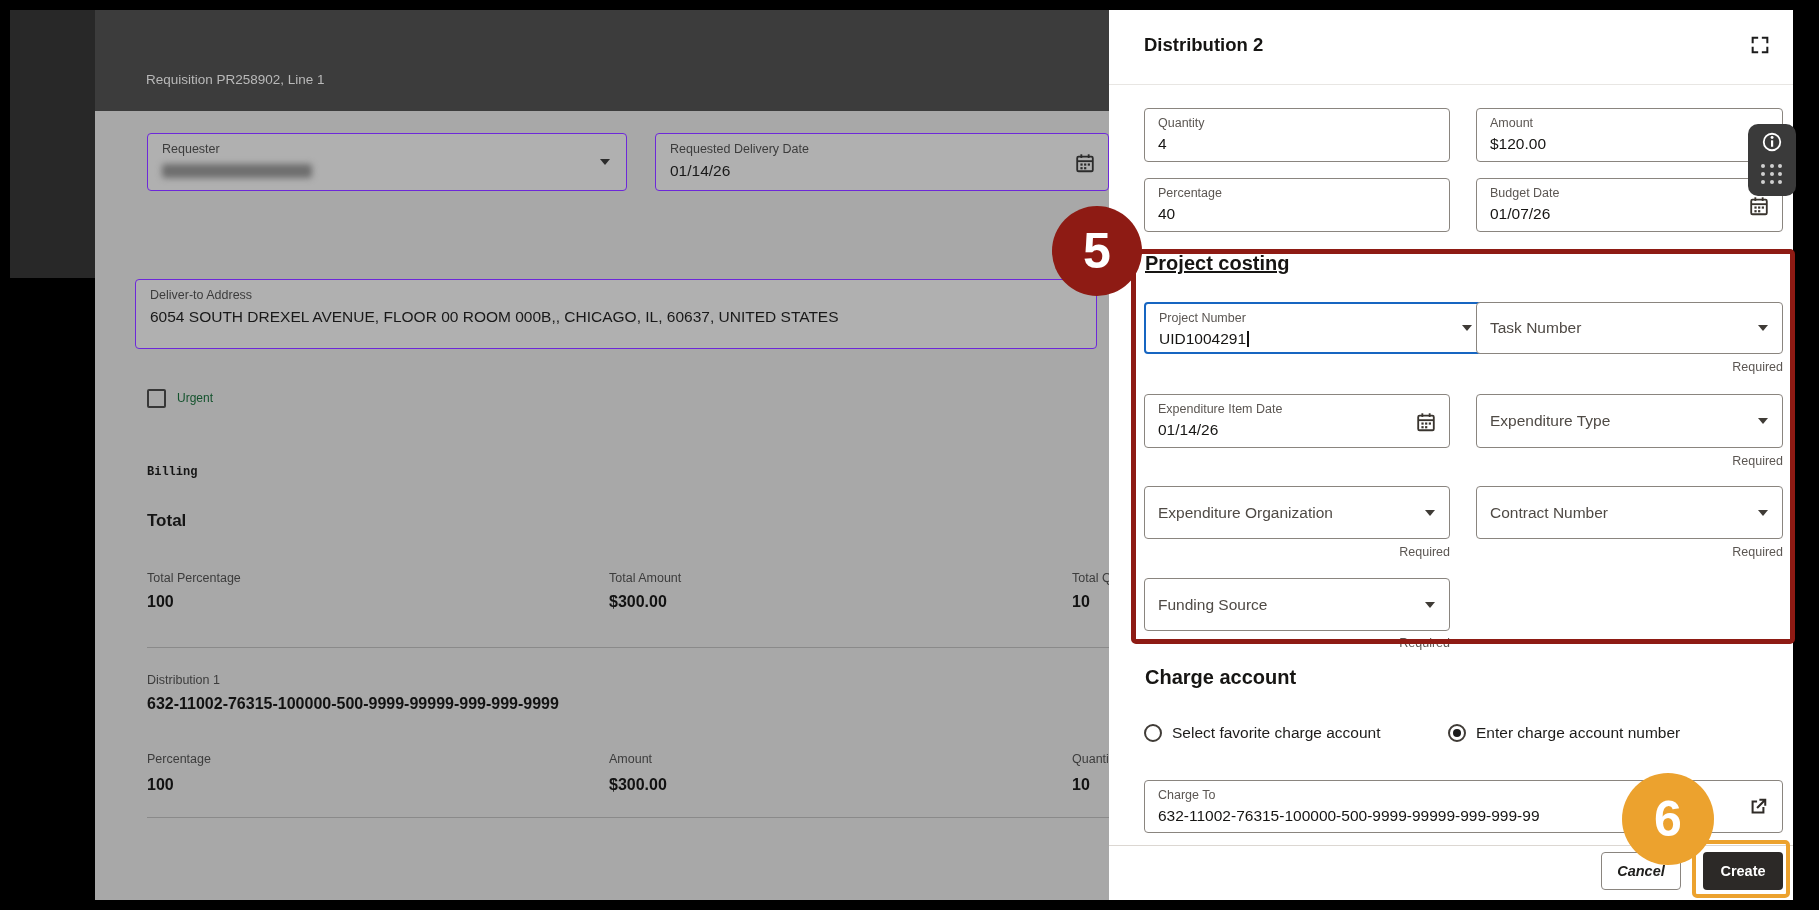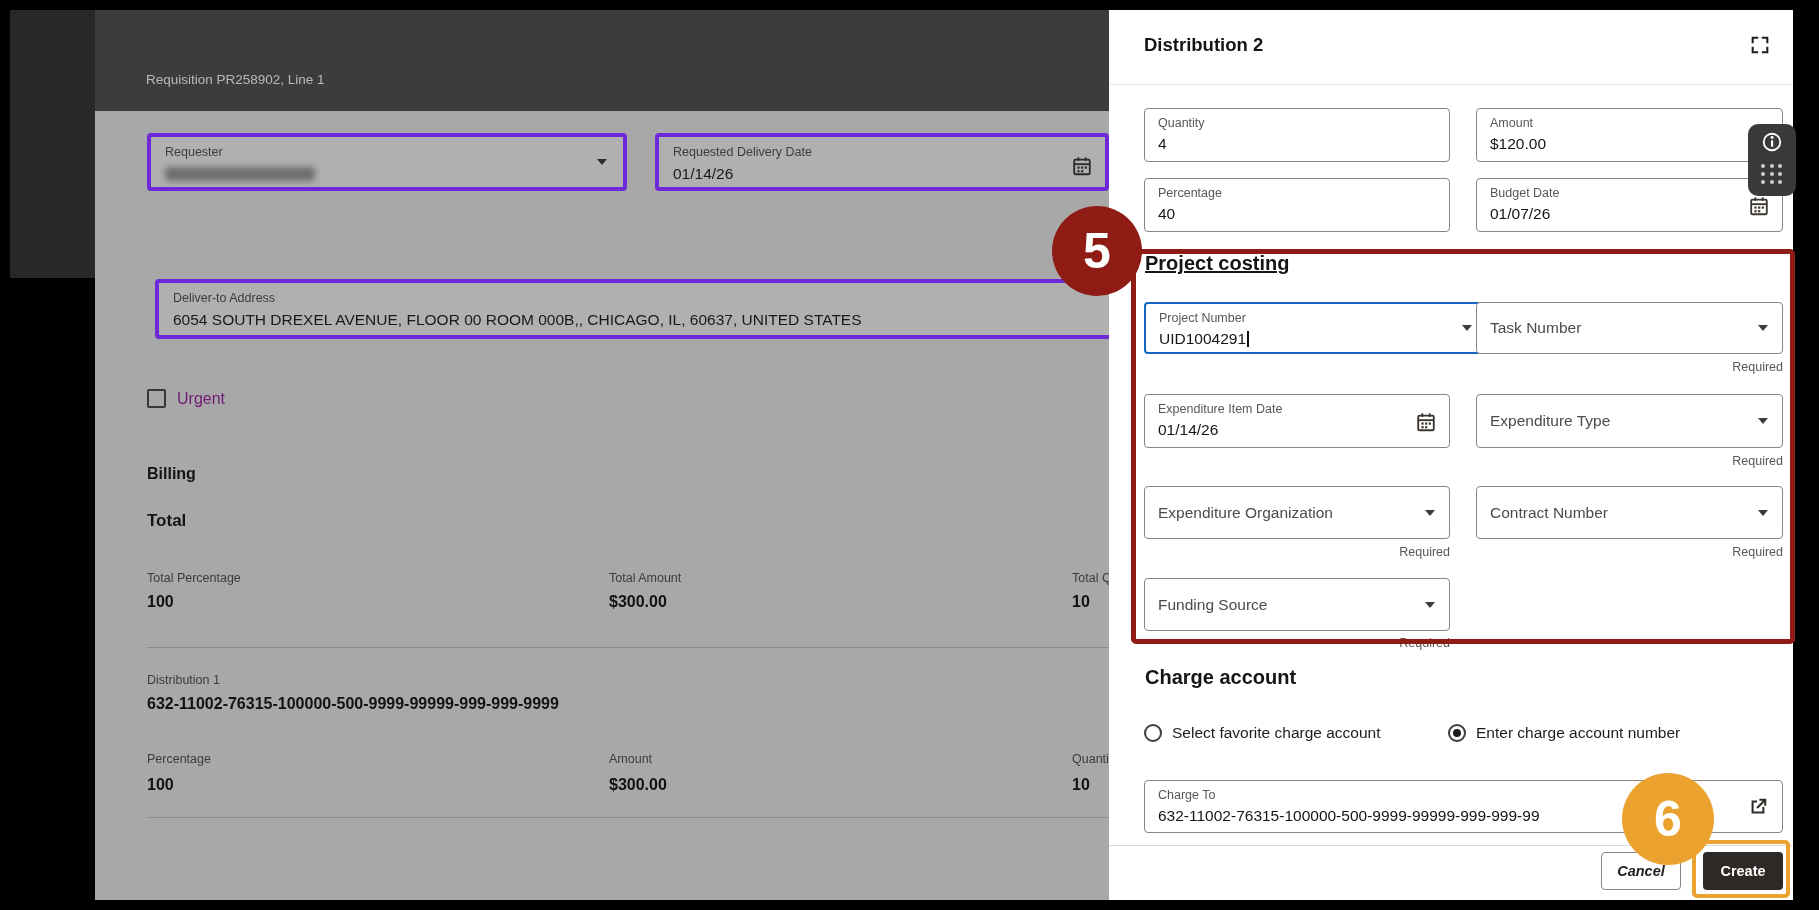--- a/index.html
+++ b/index.html
@@ -6,32 +6,32 @@
   body{width:1819px;height:910px;background:#000;font-family:"Liberation Sans",sans-serif;position:relative;overflow:hidden;}
   #screen{position:absolute;left:0;top:0;width:1819px;height:910px;}
 
   
   .nav-strip{position:absolute;left:10px;top:10px;width:85px;height:268px;background:#282828;}
   .app-header{position:absolute;left:95px;top:10px;width:1014px;height:101px;background:#3c3c3c;z-index:1;}
   .app-title{position:absolute;left:50px;top:18px;font-size:28px;font-weight:bold;color:#d2d2d2;}
   .app-subtitle{position:absolute;left:51px;top:62px;font-size:13.5px;color:#b9b9b9;}
   .app-content{position:absolute;left:95px;top:111px;width:1014px;height:789px;background:#a8a8a8;overflow:hidden;z-index:1;}
 
-  .gfield{position:absolute;background:#b0b0b0;border:4px solid #6d28d9;border-radius:4px;box-sizing:border-box;}
+  .gfield{position:absolute;background:#b0b0b0;border:1px solid #6d28d9;border-radius:4px;box-sizing:border-box;}
   .gfield .lbl{position:absolute;left:14px;top:8px;font-size:12.5px;color:#3c3c3c;white-space:nowrap;}
   .gfield .val{position:absolute;left:14px;top:28px;font-size:15.5px;color:#191919;white-space:nowrap;}
   .caret{position:absolute;right:16px;top:50%;margin-top:-3px;width:0;height:0;border-left:5.5px solid transparent;border-right:5.5px solid transparent;border-top:6.5px solid #2c2c2c;}
   .blurval{position:absolute;left:14px;top:30px;width:150px;height:14px;background:#6e6e6e;border-radius:3px;filter:blur(3px);}
   .cal-ic{position:absolute;right:12px;}
   .gheading{position:absolute;font-weight:bold;color:#151515;white-space:nowrap;}
   .glabel{position:absolute;font-size:12.5px;color:#3c3c3c;white-space:nowrap;}
   .gvalue{position:absolute;font-size:16px;font-weight:bold;color:#121212;white-space:nowrap;}
   .gdivider{position:absolute;height:1px;background:#8a8a8a;}
   .checkbox{position:absolute;width:19px;height:19px;border:2px solid #373737;border-radius:2px;box-sizing:border-box;}
-  .cblabel{position:absolute;font-size:16px;color:#701a75;line-height:19px;}
+  .cblabel{position:absolute;font-size:12px;color:#14532d;line-height:19px;}
 
   
   .panel{position:absolute;left:1109px;top:10px;width:684px;height:890px;background:#ffffff;z-index:10;}
   .panel-title{position:absolute;left:35px;top:24px;font-size:18.5px;font-weight:bold;color:#161513;}
   .pdivider{position:absolute;left:0;height:1px;background:#e8e6e3;width:684px;}
   .pfield{position:absolute;background:#fff;border:1px solid #8a857f;border-radius:4px;box-sizing:border-box;}
   .pfield.focused{border:2px solid #1665C1;}
   .pfield .lbl{position:absolute;left:13px;top:7px;font-size:12.5px;color:#5b5652;white-space:nowrap;}
   .pfield .val{position:absolute;left:13px;top:26px;font-size:15.5px;color:#161513;white-space:nowrap;}
   .pfield .center-lbl{position:absolute;left:13px;top:50%;transform:translateY(-50%);font-size:15.5px;color:#4f4a45;white-space:nowrap;}
@@ -91,29 +91,29 @@
             <rect x="7" y="12.5" width="2.4" height="2.4" fill="#2b2b2b"></rect>
             <rect x="11" y="12.5" width="2.4" height="2.4" fill="#2b2b2b"></rect>
             <rect x="15" y="12.5" width="2.4" height="2.4" fill="#2b2b2b"></rect>
             <rect x="7" y="16.5" width="2.4" height="2.4" fill="#2b2b2b"></rect>
             <rect x="11" y="16.5" width="2.4" height="2.4" fill="#2b2b2b"></rect>
           </svg>
       </span>
     </div>
 
 
-    <div class="gfield" style="left:60px;top:168px;width:962px;height:60px;">
+    <div class="gfield" style="left:40px;top:168px;width:962px;height:70px;">
       <span class="lbl">Deliver-to Address</span>
       <span class="val">6054 SOUTH DREXEL AVENUE, FLOOR 00 ROOM 000B,, CHICAGO, IL, 60637, UNITED STATES</span>
     </div>
 
     <div class="checkbox" style="left:52px;top:278px;"></div>
     <div class="cblabel" style="left:82px;top:278px;">Urgent</div>
 
-    <div class="gheading" style="left:52px;top:354px;font-size:16px;">Billing</div>
+    <div class="gheading" style="left:52px;top:354px;font-size:12px;font-family:Liberation Mono, monospace;">Billing</div>
     <div class="gheading" style="left:52px;top:400px;font-size:17px;">Total</div>
 
     <div class="glabel" style="left:52px;top:460px;">Total Percentage</div>
     <div class="glabel" style="left:514px;top:460px;">Total Amount</div>
     <div class="glabel" style="left:977px;top:460px;">Total Quantity</div>
     <div class="gvalue" style="left:52px;top:482px;">100</div>
     <div class="gvalue" style="left:514px;top:482px;">$300.00</div>
     <div class="gvalue" style="left:977px;top:482px;">10</div>
 
     <div class="gdivider" style="left:52px;top:536px;width:962px;"></div>

